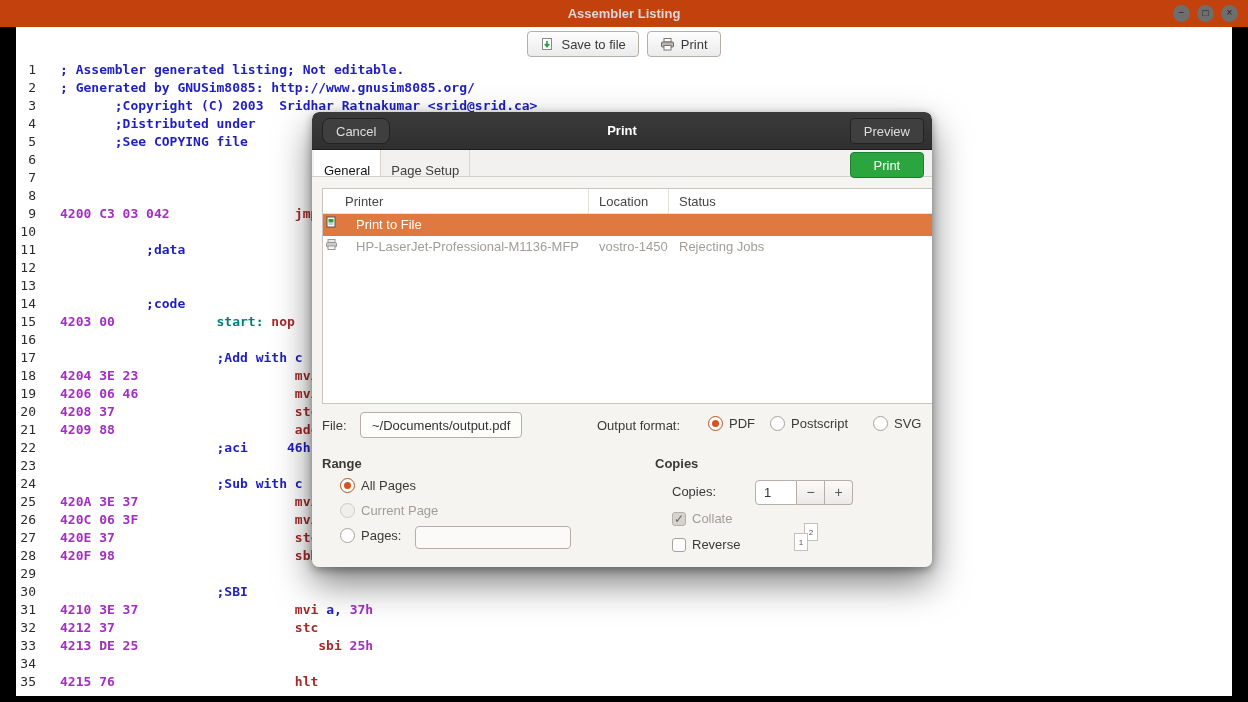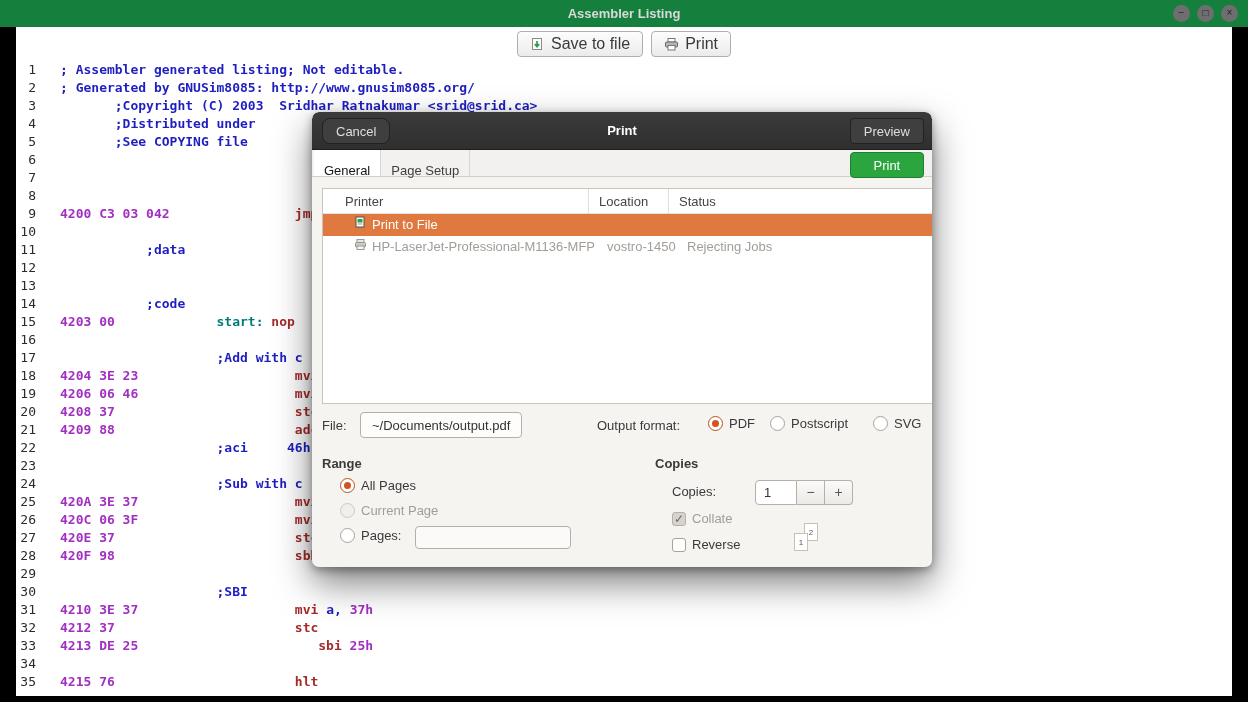--- a/index.html
+++ b/index.html
@@ -1,28 +1,28 @@
 <!DOCTYPE html>
 <html><head>
 <meta charset="utf-8">
 <style>
   *{box-sizing:border-box;margin:0;padding:0;}
   html,body{width:1248px;height:702px;overflow:hidden;}
   body{position:relative;background:#000;font-family:"Liberation Sans",sans-serif;}
 
   
-  .titlebar{position:absolute;top:0;left:0;width:1248px;height:27px;background:#15803d;z-index:60;}
+  .titlebar{position:absolute;top:0;left:0;width:1248px;height:27px;background:#c2410c;z-index:60;}
   .titlebar .title{text-align:center;line-height:27px;color:#d9d9d9;font-weight:bold;font-size:13px;}
   .win-controls{position:absolute;right:10px;top:5px;display:flex;gap:7px;}
   .wc{width:17px;height:17px;border-radius:50%;background:#6e6e6e;color:#232323;font-size:10px;line-height:16px;text-align:center;cursor:default;}
 
   
   .window{position:absolute;top:27px;left:16px;width:1216px;height:669px;background:#fff;overflow:hidden;}
   .toolbar{height:34px;display:flex;justify-content:center;align-items:center;gap:8px;}
-  .btn{display:inline-flex;align-items:center;gap:6px;height:26px;padding:0 12px;background:linear-gradient(#fdfdfd,#ebebeb);border:1px solid #b4aea8;border-radius:4px;font-family:"Liberation Sans",sans-serif;font-size:16px;color:#3a3a3a;}
+  .btn{display:inline-flex;align-items:center;gap:6px;height:26px;padding:0 12px;background:linear-gradient(#fdfdfd,#ebebeb);border:1px solid #b4aea8;border-radius:4px;font-family:"Liberation Sans",sans-serif;font-size:13px;color:#3a3a3a;}
   .btn .icon{display:inline-flex;}
 
   
   .editor{position:relative;}
   .line{display:flex;height:18px;}
   .ln{width:20px;text-align:right;font:13px/18px "DejaVu Sans Mono",monospace;color:#2b2b2b;}
   .code{margin-left:24px;white-space:pre;font:600 13px/18px "DejaVu Sans Mono",monospace;color:#222;}
   .tok-c{color:#1F1FC1;}
   .tok-a{color:#A12FC1;}
   .tok-i{color:#A52A2A;}
@@ -47,21 +47,21 @@
   .dlg-body{position:absolute;top:65px;left:0;right:0;bottom:0;}
 
   .plist{position:absolute;left:10px;top:11px;width:681px;height:216px;background:#fff;border:1px solid #cbc5bf;}
   .plist-head{display:flex;height:25px;border-bottom:1px solid #e4e0dc;}
   .plist-head .col{font-size:13px;color:#454545;line-height:25px;border-right:1px solid #e4e0dc;}
   .col.c1{width:266px;padding-left:22px;}
   .col.c2{width:80px;padding-left:10px;}
   .col.c3{flex:1;padding-left:10px;border-right:none !important;}
   .prow{display:flex;height:22px;font-size:13px;color:#3c3c3c;}
   .prow .col{line-height:22px;border-right:none;}
-  .prow .c1{padding-left:23px;display:flex;align-items:center;gap:5px;margin-left:8px;}
+  .prow .c1{padding-left:2px;display:flex;align-items:center;gap:18px;}
   .prow.selected{background:#E0793F;color:#fff;}
   .prow.dim{color:#9c9c9c;justify-content:flex-end;}
 
   .lbl{position:absolute;font-size:13px;color:#3a3a3a;}
   .heading{position:absolute;font-size:13px;font-weight:bold;color:#3a3a3a;}
   .dim{color:#a29d98 !important;}
 
   .file-btn{position:absolute;left:48px;top:235px;height:26px;padding:0 11px;background:#fdfdfc;border:1px solid #b6afa9;border-radius:4px;font-size:13px;color:#333;font-family:"Liberation Sans",sans-serif;}
 
   .radio-wrap{position:absolute;display:flex;align-items:center;gap:6px;font-size:13px;color:#3a3a3a;cursor:default;}

